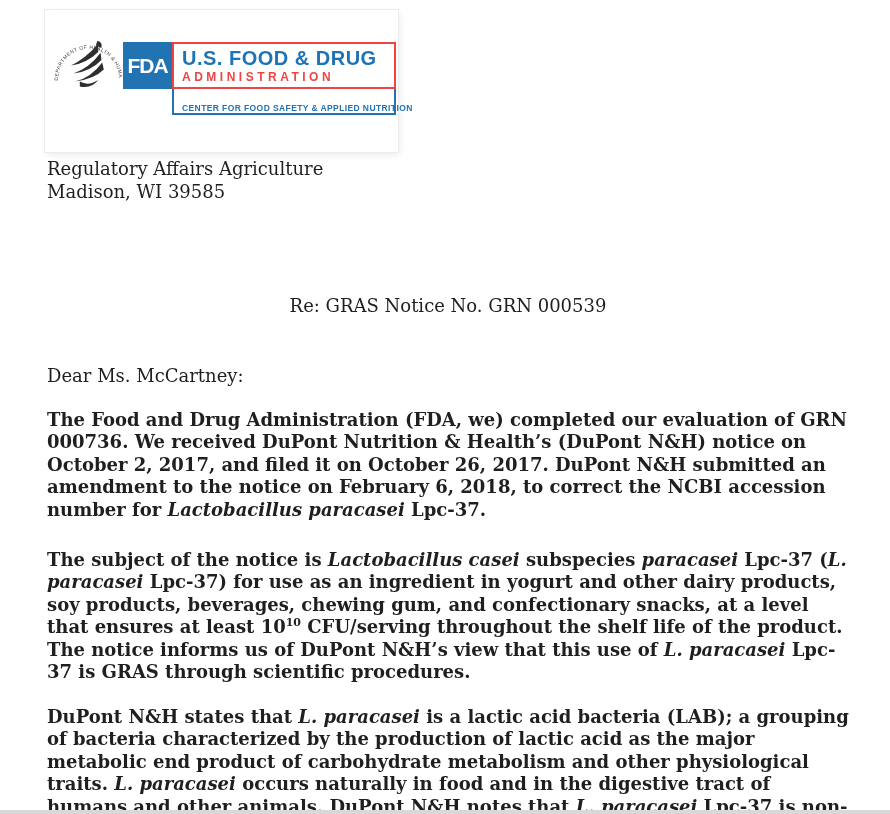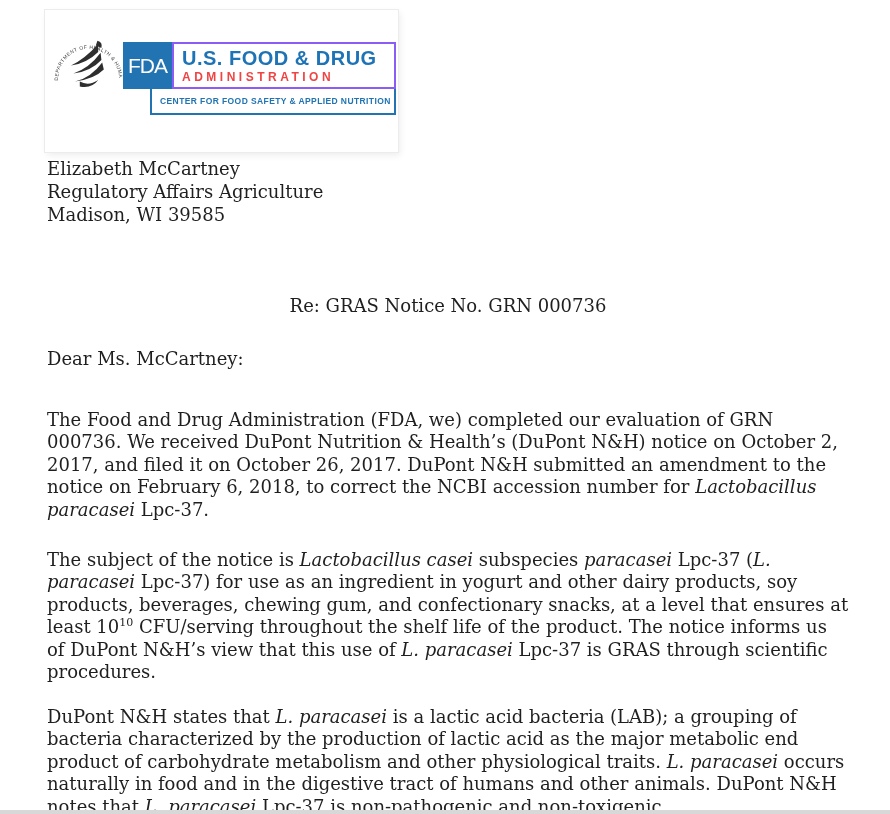--- a/index.html
+++ b/index.html
@@ -31,28 +31,28 @@
     position: absolute;
     left: 78px; top: 32px;
     width: 273px;
     font-family: "Liberation Sans", sans-serif;
   }
   .fda-row { display: flex; }
   .fda-square {
     width: 49px; height: 47px;
     background: #2173b2;
     color: #ffffff;
-    font-weight: 400;
+    font-weight: 700;
     font-size: 21px;
     letter-spacing: -1px;
     display: flex; align-items: center; justify-content: center;
     flex: 0 0 49px;
   }
   .fda-titlebox {
-    border: 2px solid #8b5cf6;
+    border: 2px solid #ef4444;
     box-sizing: border-box;
     height: 47px;
     flex: 1;
     padding: 3px 8px 0 8px;
     background: #ffffff;
   }
   .fda-title {
     color: #1d73b5;
     font-weight: 700;
     font-size: 20px;
@@ -65,40 +65,40 @@
     font-weight: 700;
     font-size: 12px;
     letter-spacing: 3.5px;
     line-height: 16px;
     white-space: nowrap;
   }
   .fda-centerbox {
     border: 2px solid #2173b2;
     border-top: none;
     box-sizing: border-box;
-    margin-left: 27px;
+    margin-left: 49px;
     height: 26px;
-    display: flex; align-items: center;
+    display: flex; align-items: flex-end;
     padding-left: 8px;
     background: #ffffff;
   }
   .fda-centerline {
     color: #2173b2;
     font-weight: 700;
     font-size: 8.5px;
     letter-spacing: 0.4px;
     white-space: nowrap;
   }
 
   
   .col { position: absolute; left: 47px; width: 802px; }
   .recipient { top: 157px; font-size: 18px; line-height: 23px; }
   .subject   { top: 295px; text-align: center; font-size: 18px; }
-  .salutation{ top: 348px; font-size: 18px; }
-  .para      { font-size: 18px; line-height: 22.4px; }
+  .salutation{ top: 365px; font-size: 18px; }
+  .para      { font-size: 18px; line-height: 22.4px; font-weight: bold; }
   .para em   { font-style: italic; }
   .para sup  { font-size: 11px; line-height: 0; vertical-align: super; }
   #para-0 { top: 409px; }
   #para-1 { top: 549px; }
   #para-2 { top: 706px; }
 
   .page-bottom-edge {
     position: absolute;
     left: 0; bottom: 0;
     width: 100%; height: 4px;
@@ -137,26 +137,25 @@
           <div class="fda-subtitle">ADMINISTRATION</div>
         </div>
       </div>
       <div class="fda-centerbox">
         <div class="fda-centerline">CENTER FOR FOOD SAFETY &amp; APPLIED NUTRITION</div>
       </div>
     </div>
   </div>
 
   <div class="col recipient">
-    <div>Elizabeth McCartney</div>
     <div>Regulatory Affairs Agriculture</div>
     <div>Madison, WI 39585</div>
   </div>
 
-  <div class="col subject">Re: GRAS Notice No. GRN 000736</div>
+  <div class="col subject">Re: GRAS Notice No. GRN 000539</div>
 
   <div class="col salutation">Dear Ms. McCartney:</div>
 
   <div class="col para" id="para-0"><span>The Food and Drug Administration (FDA, we) completed our evaluation of GRN 000736. We received DuPont Nutrition &amp; Health’s (DuPont N&amp;H) notice on October 2, 2017, and filed it on October 26, 2017. DuPont N&amp;H submitted an amendment to the notice on February 6, 2018, to correct the NCBI accession number for </span><em>Lactobacillus paracasei</em><span> Lpc-37.</span></div>
   <div class="col para" id="para-1"><span>The subject of the notice is </span><em>Lactobacillus casei</em><span> subspecies </span><em>paracasei</em><span> Lpc-37 (</span><em>L. paracasei</em><span> Lpc-37) for use as an ingredient in yogurt and other dairy products, soy products, beverages, chewing gum, and confectionary snacks, at a level that ensures at least 10</span><sup>10</sup><span> CFU/serving throughout the shelf life of the product. The notice informs us of DuPont N&amp;H’s view that this use of </span><em>L. paracasei</em><span> Lpc-37 is GRAS through scientific procedures.</span></div>
   <div class="col para" id="para-2"><span>DuPont N&amp;H states that </span><em>L. paracasei</em><span> is a lactic acid bacteria (LAB); a grouping of bacteria characterized by the production of lactic acid as the major metabolic end product of carbohydrate metabolism and other physiological traits. </span><em>L. paracasei</em><span> occurs naturally in food and in the digestive tract of humans and other animals. DuPont N&amp;H notes that </span><em>L. paracasei</em><span> Lpc-37 is non-pathogenic and non-toxigenic.</span></div>
 
   <div class="page-bottom-edge"></div>
 </div>
 

